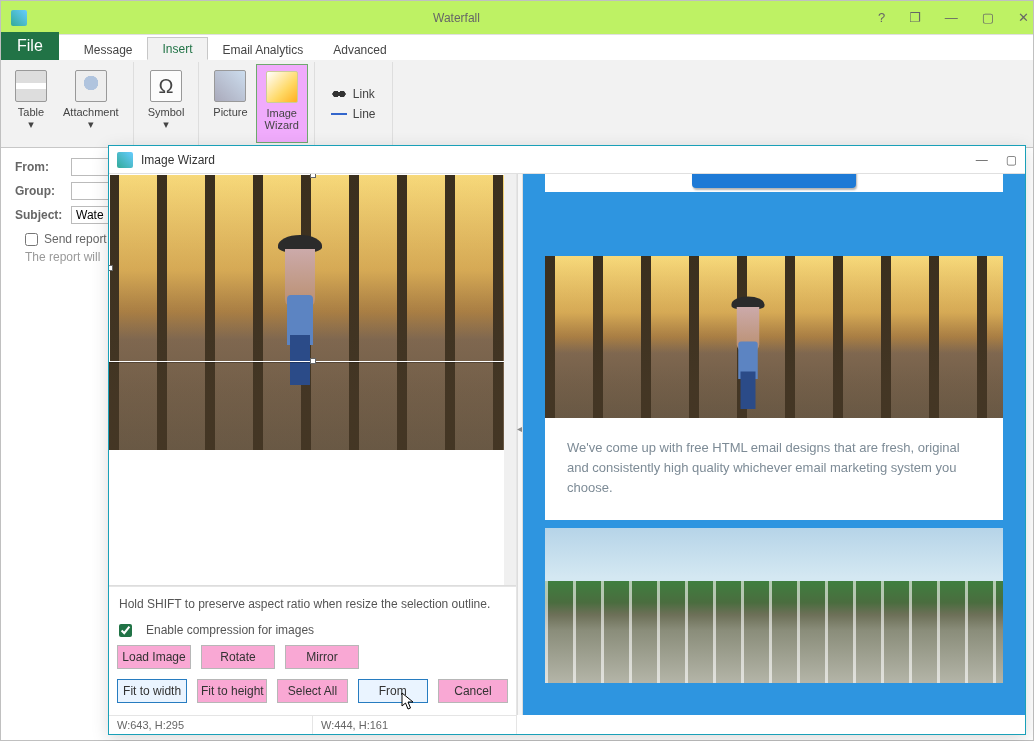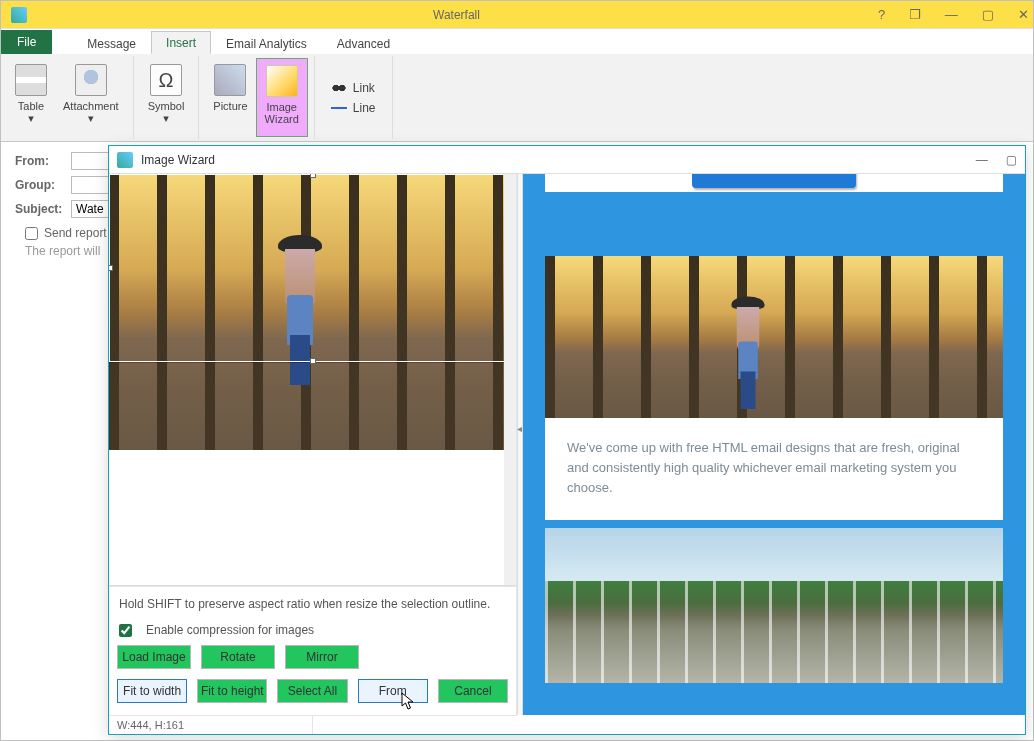--- a/index.html
+++ b/index.html
@@ -2,29 +2,29 @@
 <html><head>
 <meta charset="utf-8">
 <style>
 * { box-sizing: border-box; margin: 0; padding: 0; font-family: "Segoe UI", Tahoma, sans-serif; }
 body { width: 1034px; height: 741px; background: #fff; overflow: hidden; position: relative; font-size: 12px; }
 
 
 .main-window { width: 100%; height: 100%; display: flex; flex-direction: column; border: 1px solid #c0c0c0; }
 
 
-.titlebar { height: 28px; display: flex; align-items: center; background: #fde047; border-bottom: 1px solid #e0e0e0; padding: 0 4px 0 10px; }
+.titlebar { height: 34px; display: flex; align-items: center; background: #bef264; border-bottom: 1px solid #e0e0e0; padding: 0 4px 0 10px; }
 .titlebar .app-icon { width: 16px; height: 16px; margin-right: 8px; background: linear-gradient(45deg,#3a9,#6cf); border-radius: 2px; }
 .titlebar .win-title { flex: 1; text-align: center; color: #666; font-size: 12px; }
 .titlebar .controls { display: flex; gap: 24px; align-items: center; color: #666; }
 .titlebar .controls span { cursor: default; font-size: 13px; }
 
 
 .ribbon-tabs { height: 25px; display: flex; align-items: flex-end; background: #fff; }
-.file-tab { background: #217346; color: #fff; padding: 5px 16px; font-size: 12px; margin-right: 20px; }
+.file-tab { background: #217346; color: #fff; padding: 5px 16px; font-size: 16px; margin-right: 10px; }
 .rtab { padding: 4px 14px 3px; font-size: 12px; color: #444; cursor: default; border: 1px solid transparent; border-bottom: none; }
 .rtab.active { border: 1px solid #c7c7c7; border-bottom: 1px solid #f2f2f2; background: #f2f2f2; color: #217346; }
 
 
 .ribbon { height: 88px; background: #f2f2f2; border-bottom: 1px solid #c7c7c7; display: flex; align-items: stretch; padding: 2px 0; }
 .rgroup { display: flex; align-items: stretch; padding: 2px 6px; border-right: 1px solid #dedede; }
 .rbtn { display: flex; flex-direction: column; align-items: center; justify-content: flex-start; padding: 4px 8px 2px; min-width: 46px; cursor: default; }
 .rbtn .ricon { width: 32px; height: 32px; margin: 2px 0 4px; border-radius: 2px; }
 .rbtn .rlabel { font-size: 11px; color: #444; text-align: center; line-height: 1.1; white-space: pre; }
 .rbtn.wide { min-width: 70px; }
@@ -94,21 +94,21 @@
     linear-gradient(180deg,#b6d4e8 0%,#d4e8f2 32%,#d4e8f2 34%,rgba(0,0,0,0) 34%),
     repeating-linear-gradient(90deg,rgba(255,255,255,.6) 0 3px,rgba(0,0,0,0) 3px 28px),
     linear-gradient(180deg,#3f7f3f 34%,#4a6d3f 48%,#6d7058 56%,#8a8d7a 66%,#b4b5a8 100%);
   position: relative;
 }
 
 .controls-bar { border-top: 1px solid #e5e5e5; padding: 10px 8px 2px; font-size: 12px; color: #555; }
 .controls-bar .msg { padding: 0 2px 12px; }
 .controls-bar .chk { display: flex; align-items: center; gap: 14px; margin: 0 0 8px 2px; }
 .btn-row { display: flex; gap: 10px; margin-bottom: 10px; }
-.btn { border: 1px solid #b7b7b7; background: #22c55e; padding: 4px 0; font-size: 12px; color: #333; cursor: default; text-align: center; }
+.btn { border: 1px solid #b7b7b7; background: #f9a8d4; padding: 4px 0; font-size: 12px; color: #333; cursor: default; text-align: center; }
 .btn.primary { border: 1px solid #277cc0; background: #eaf4ff; }
 .btn.w-m { width: 74px; }
 .btn.w-l { width: 74px; }
 
 .status { display: flex; border-top: 1px solid #e5e5e5; font-size: 11px; color: #666; width: 408px; }
 .status div { padding: 3px 8px; border-right: 1px solid #e5e5e5; width: 50%; }
 
 .cursor { position: absolute; width: 16px; height: 20px; pointer-events: none; }
 .cursor svg { width: 16px; height: 20px; }
 
@@ -283,20 +283,21 @@
         </div>
         <div class="pv-gap2"></div>
         <div class="pv-card">
           <div class="pv-img2"></div>
         </div>
       </div>
     </div>
   </div>
 
   <div class="status">
+    <div>W:643, H:295</div>
     <div>W:444, H:161</div>
   </div>
 </div>
 
 <div class="cursor" style="left: 401.135px; top: 692.2px;">
 <svg viewBox="0 0 16 20">
       <path d="M1 1 L1 14 L4.5 11 L7 17 L9.5 16 L7 10 L12 10 Z" fill="#fff" stroke="#000" stroke-width="1"></path>
     </svg>
 </div>
 

